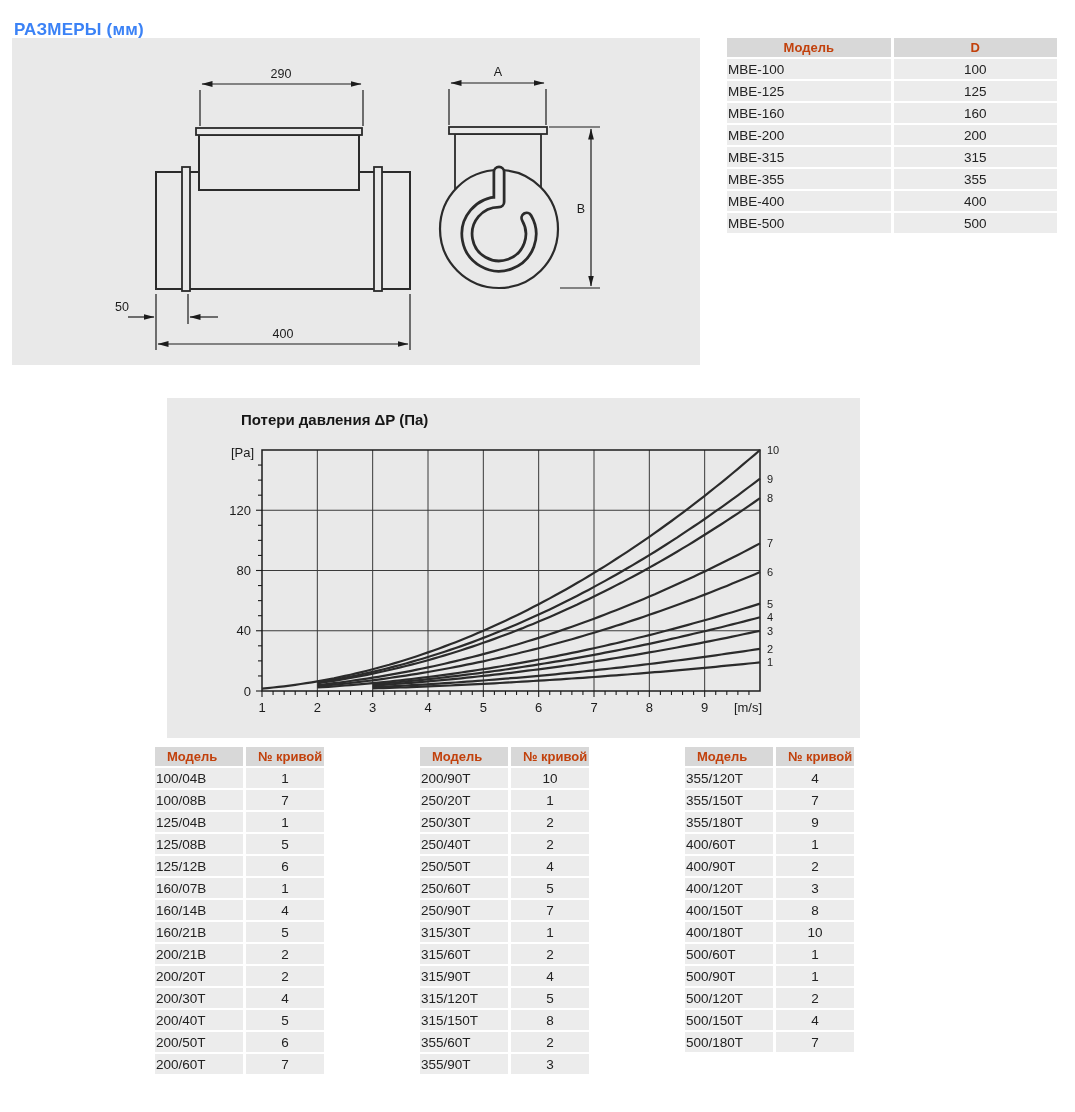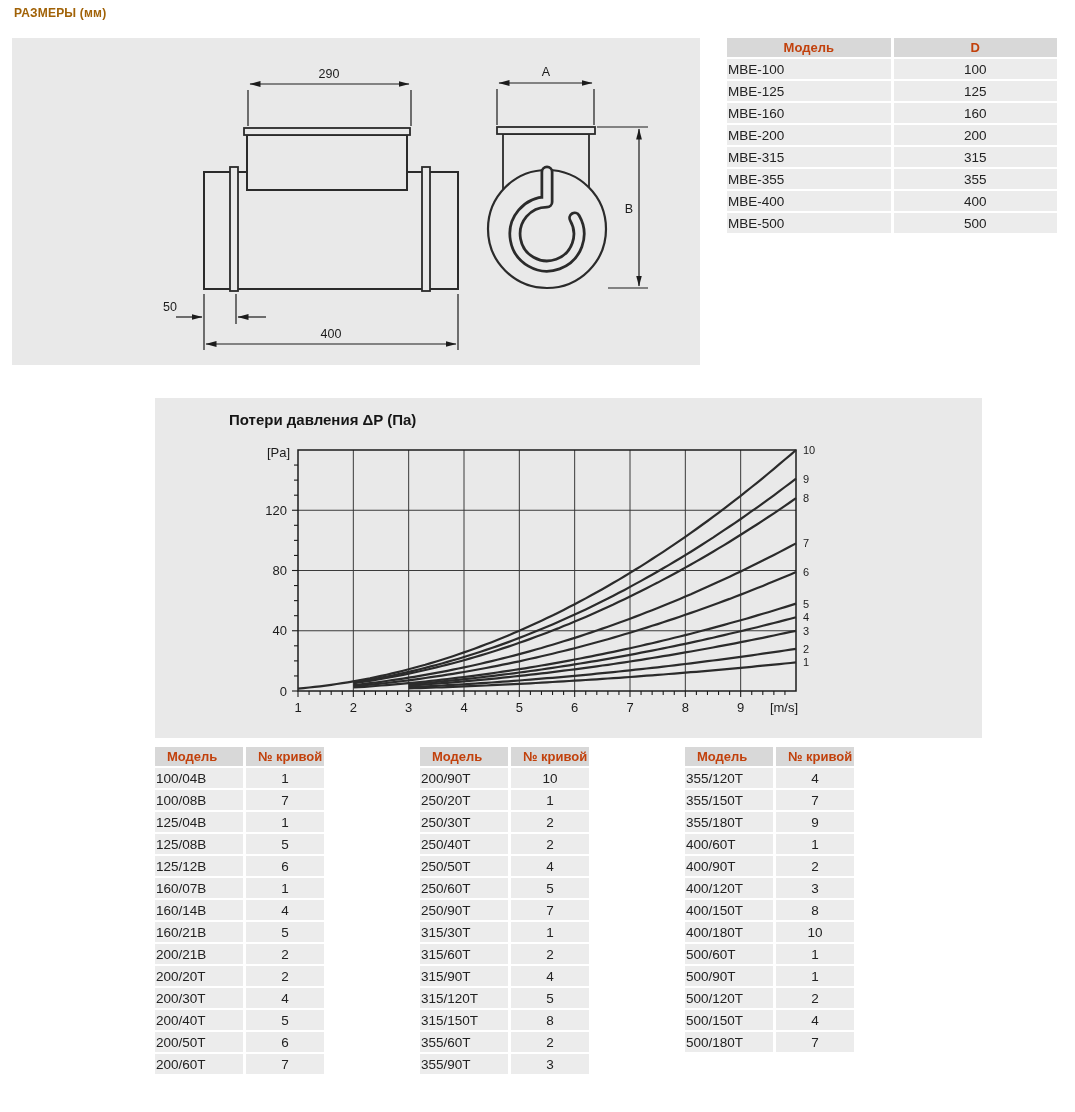--- a/index.html
+++ b/index.html
@@ -6,26 +6,26 @@
     --panel:#e9e9e9; --hdr:#d8d8d8; --row:#ececec; --line:#2b2b2b; --txt:#1f1f1f;
   }
   *{margin:0;padding:0;box-sizing:border-box;}
   html,body{background:#fff;}
   body{
     font-family:"Liberation Sans", sans-serif;
     color:var(--txt);
     width:1075px;height:1112px;position:relative;overflow:hidden;
   }
   h1{
-    position:absolute;left:14px;top:6px;
-    font-size:12px;font-weight:bold;letter-spacing:.2px;color:#a16207;
-  }
-  .panel{position:absolute;background:var(--panel);padding-left:48px;}
+    position:absolute;left:14px;top:20px;
+    font-size:17px;font-weight:bold;letter-spacing:.2px;color:#3b82f6;
+  }
+  .panel{position:absolute;background:var(--panel);}
   .drawing-panel{left:12px;top:38px;width:688px;height:327px;}
-  .chart-panel{left:155px;top:398px;width:827px;height:340px;}
+  .chart-panel{left:167px;top:398px;width:693px;height:340px;}
   .chart-title{
     position:absolute;left:74px;top:13px;font-size:15px;font-weight:bold;color:#161616;
   }
   table{border-collapse:separate;border-spacing:3px 2px;table-layout:fixed;position:absolute;}
   th{
     background:var(--hdr);font-weight:bold;font-size:13px;height:19px;
     text-align:center;vertical-align:middle;color:#c2410c;
   }
   td{
     background:var(--row);font-size:13.5px;height:20px;vertical-align:middle;color:#222;

